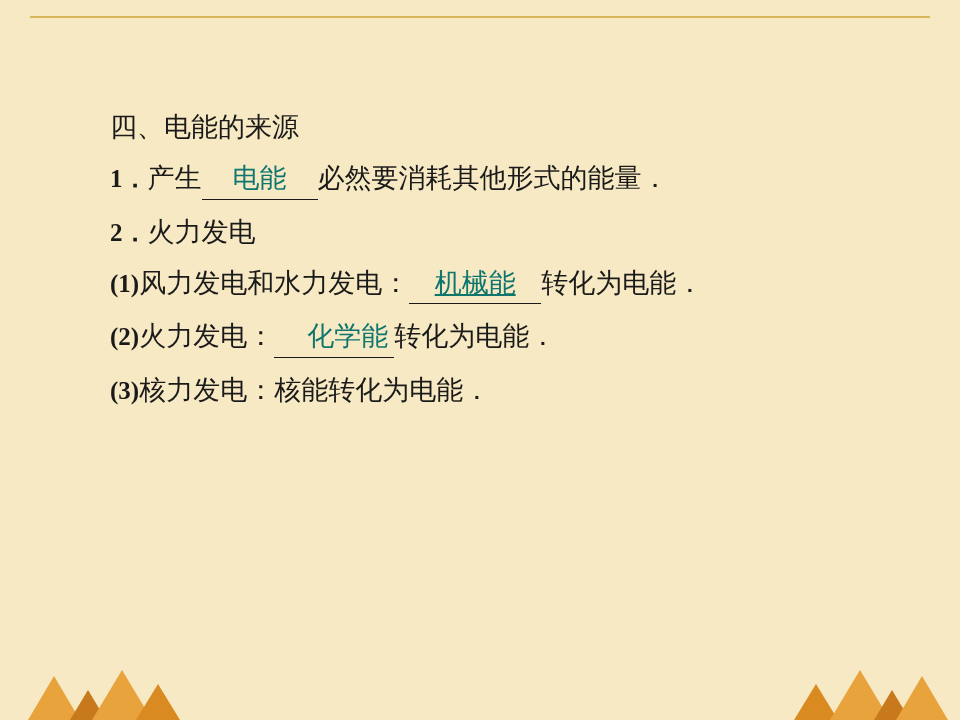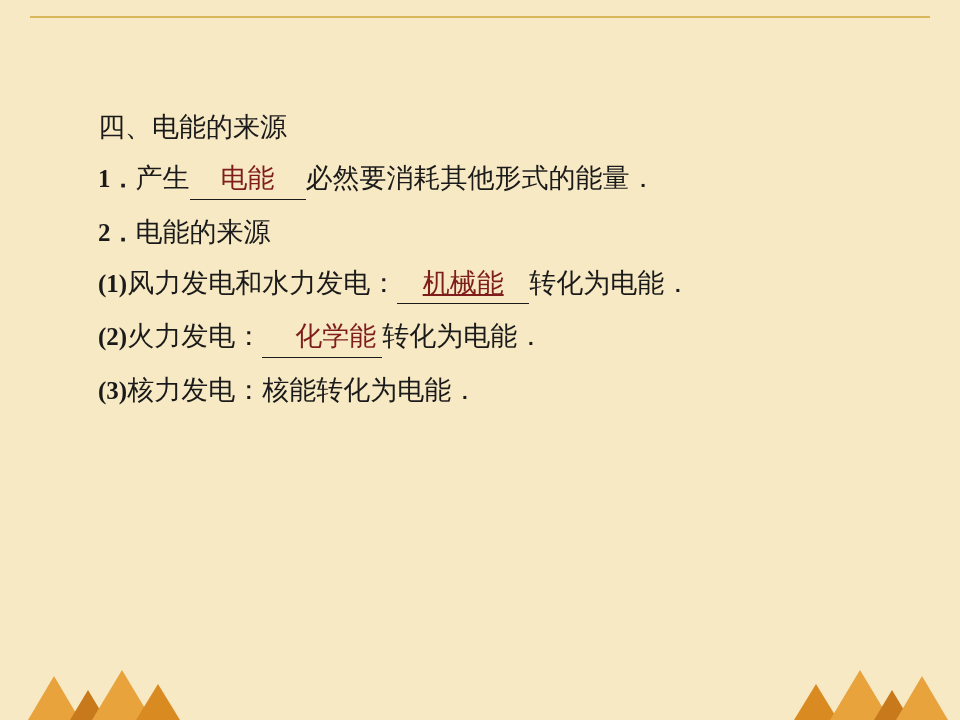--- a/index.html
+++ b/index.html
@@ -25,41 +25,41 @@
     position: absolute;
     left: 30px;
     top: 16px;
     width: 900px;
     height: 2px;
     background: #d8b75a;
   }
   
   .content {
     position: absolute;
-    left: 28px;
+    left: 40px;
     top: 108px;
     width: 880px;
   }
   .line {
     color: #1a1a1a;
     font-size: 27px;
     line-height: 1.42;
     white-space: nowrap;
     margin: 0 0 13px 0;
     display: block;
   }
   .indent-title { padding-left: 70px; }
   .indent-num { padding-left: 70px; }
   .num {
     font-family: "Liberation Serif", serif;
     font-weight: bold;
     font-size: 25px;
   }
   .fill {
-    color: #7f1d1d;
+    color: #0f766e;
     border-bottom: 1.6px solid #1a1a1a;
     padding: 0 6px 1px 6px;
     display: inline-block;
     text-align: center;
   }
   .fill.w1 { min-width: 104px; }
   .fill.w2 { min-width: 120px; text-decoration: underline; }
   .fill.w3 { min-width: 108px; text-align: right; }
   .fill.w4 { min-width: 300px; }
   .last-line {
@@ -107,21 +107,21 @@
 
   <div class="content">
 
     <div class="line indent-title">四、电能的来源</div>
 
     <div class="line indent-num">
       <span class="num">1．</span><span>产生</span><span class="fill w1">电能</span><span>必然要消耗其他形式的能量．</span>
     </div>
 
     <div class="line indent-num">
-      <span class="num">2．</span><span>电能的来源</span>
+      <span class="num">2．</span><span>火力发电</span>
     </div>
 
     <div class="line indent-num">
       <span class="num">(1)</span><span>风力发电和水力发电：</span><span class="fill w2">机械能</span><span>转化为电能．</span>
     </div>
 
     <div class="line indent-num">
       <span class="num">(2)</span><span>火力发电：</span><span class="fill w3">化学能</span><span>转化为电能．</span>
     </div>
 

